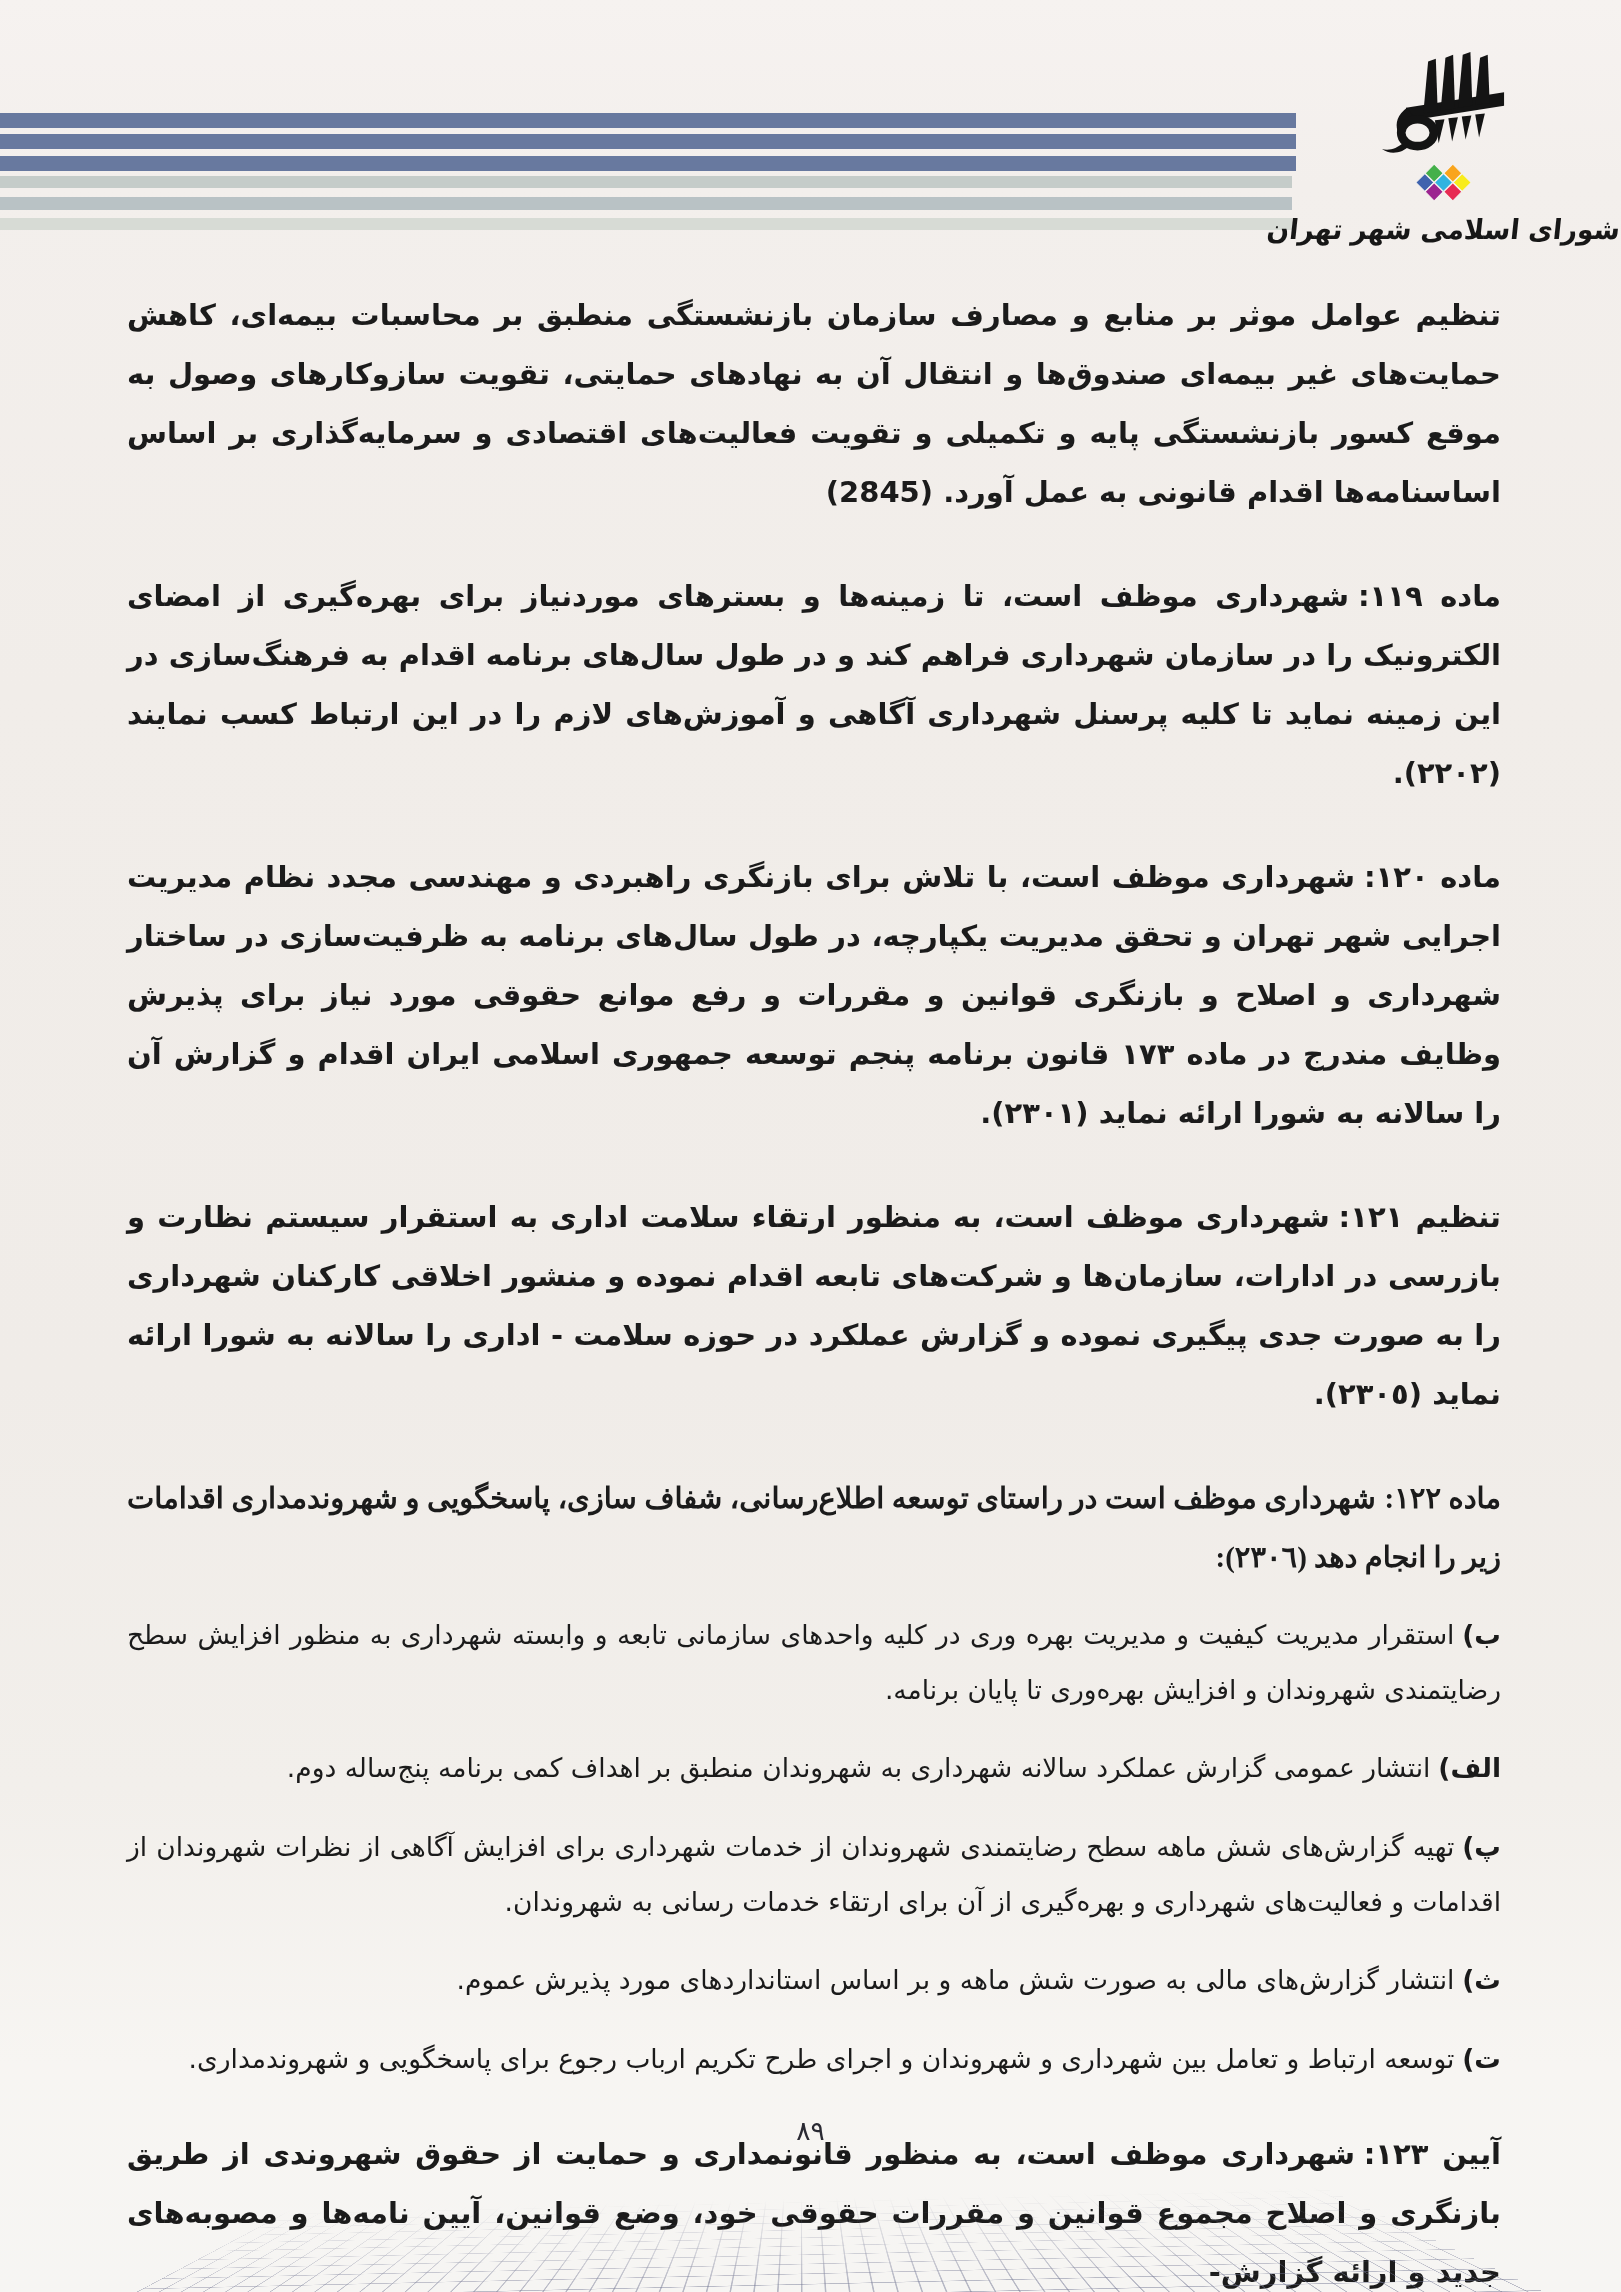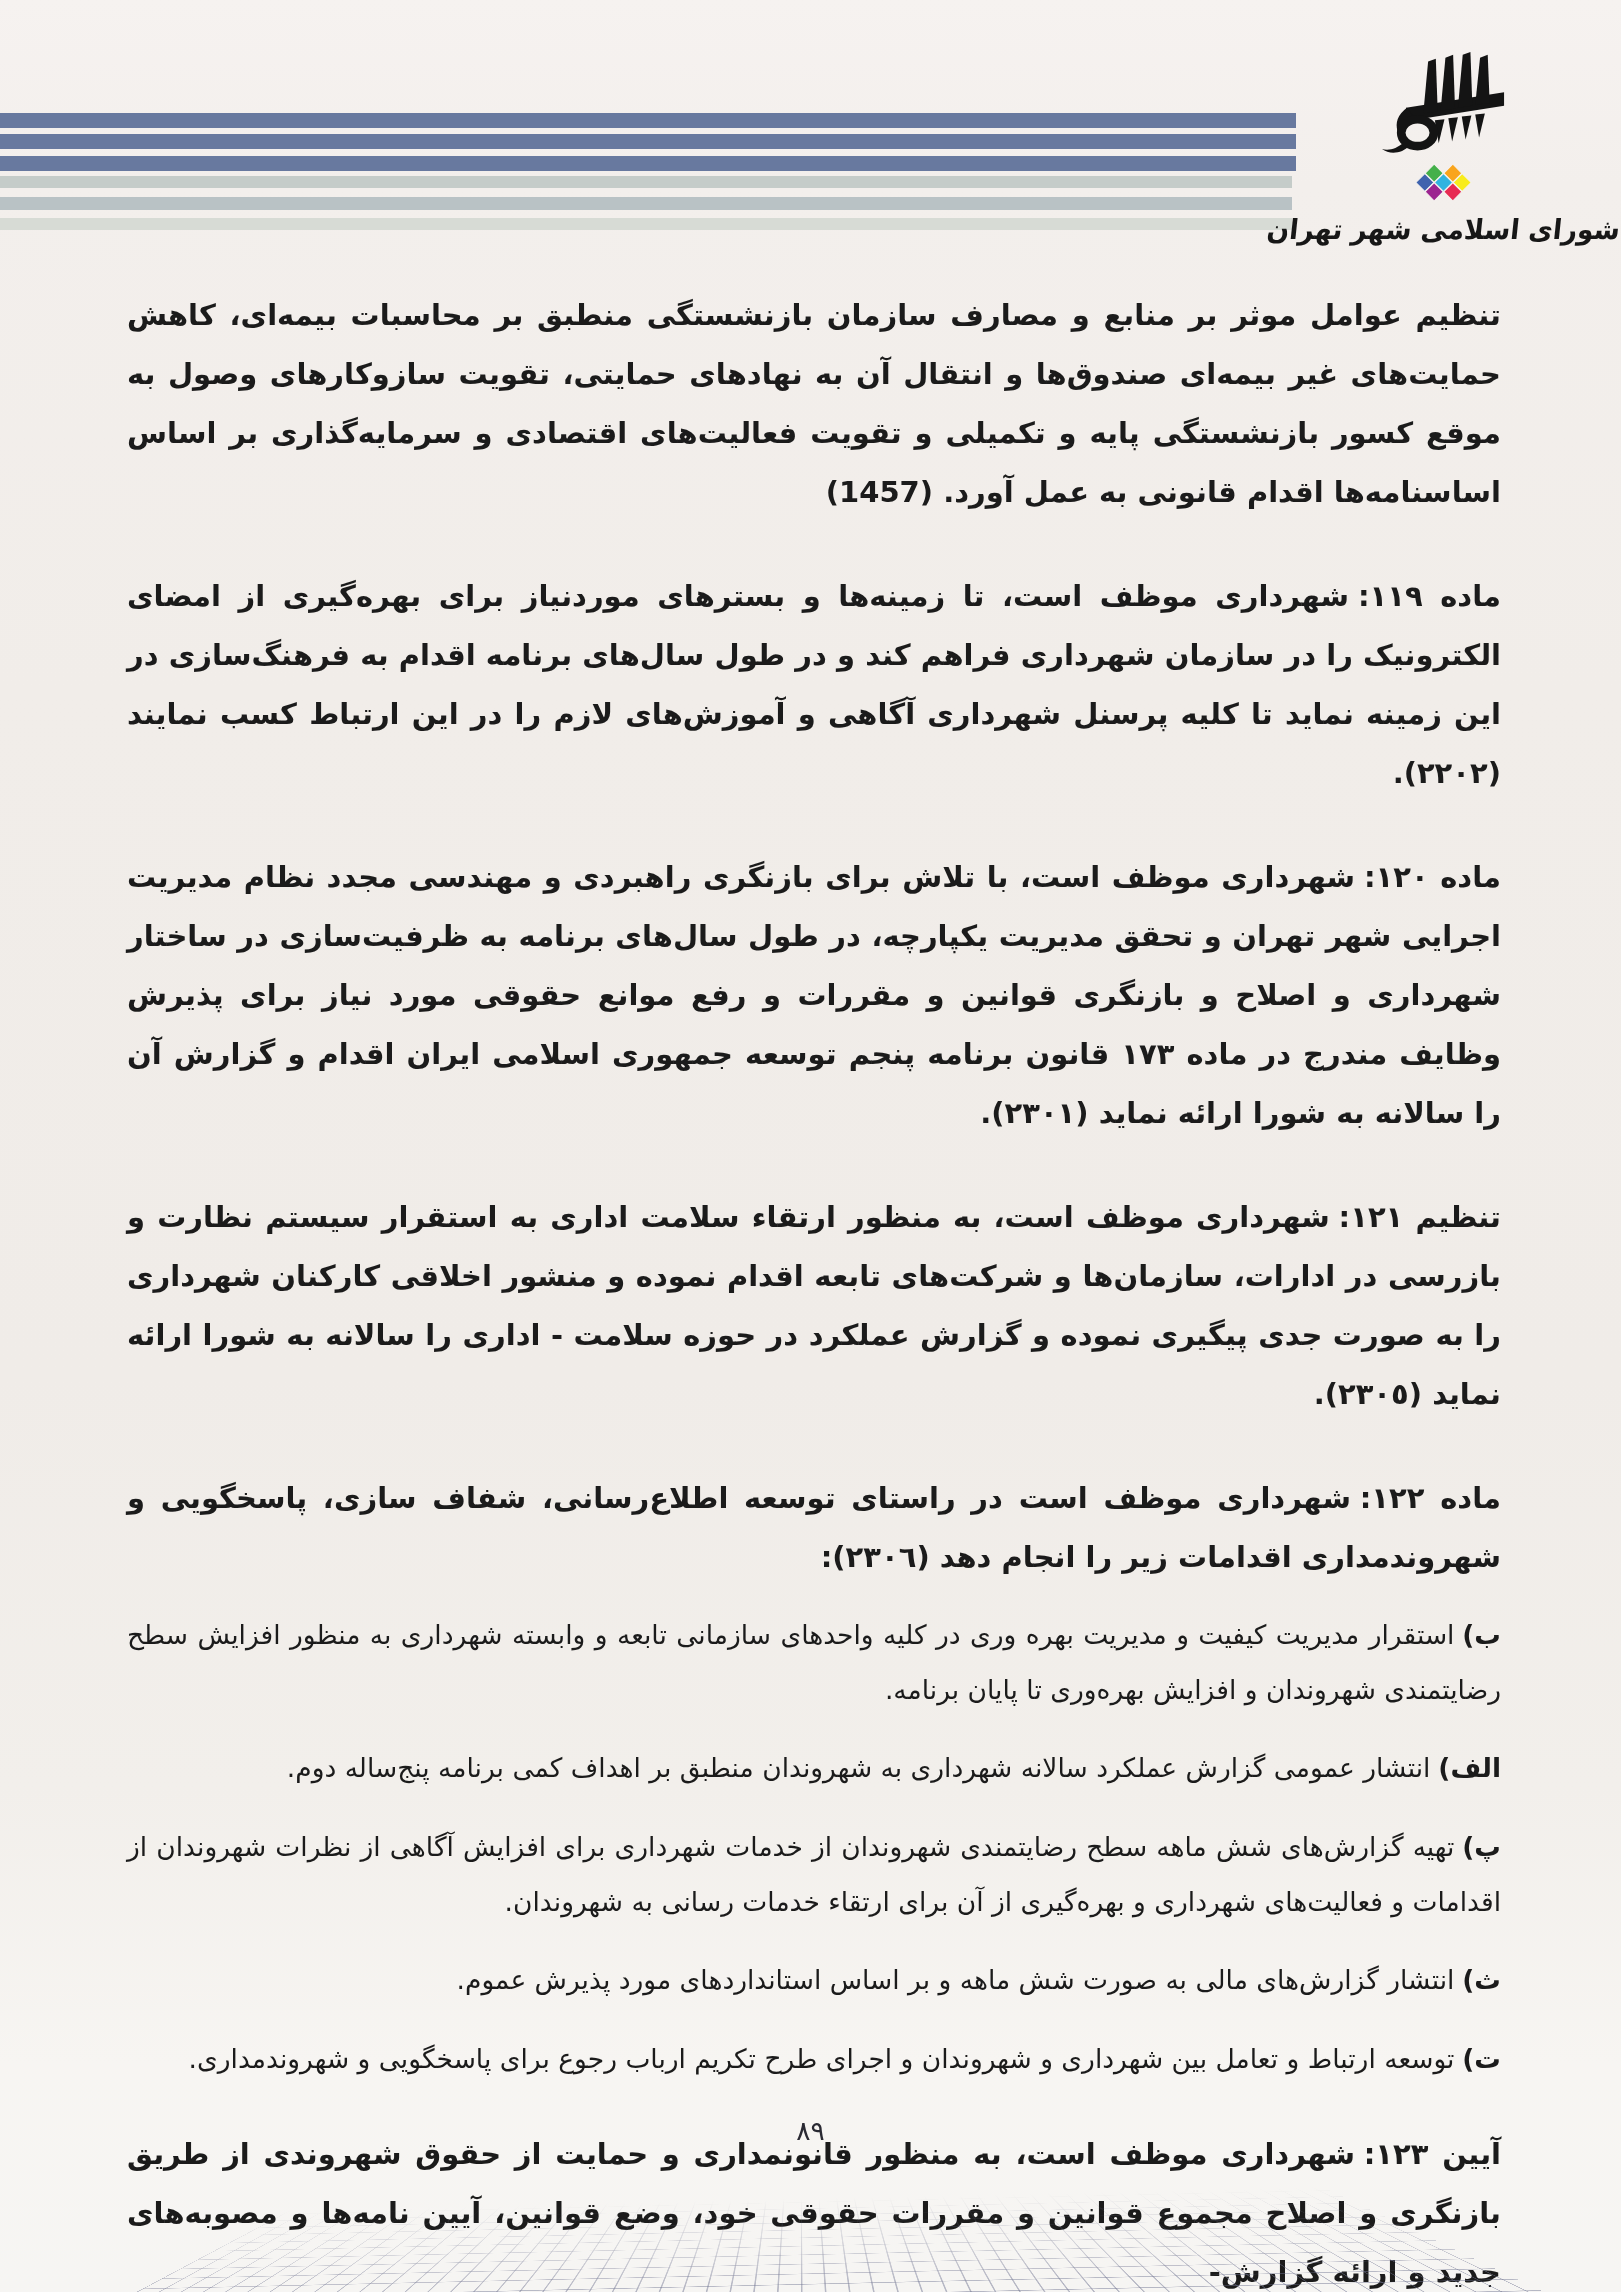--- a/index.html
+++ b/index.html
@@ -120,29 +120,29 @@
         <rect x="-6.5" y="-6.5" width="13" height="13" transform="translate(19,0) rotate(45)" fill="#f8ec1c"></rect>
         <rect x="-6.5" y="-6.5" width="13" height="13" transform="translate(-9.5,9.5) rotate(45)" fill="#9c2490"></rect>
         <rect x="-6.5" y="-6.5" width="13" height="13" transform="translate(9.5,9.5) rotate(45)" fill="#e72a52"></rect>
       </g>
     </svg>
     <div class="logo-title">شورای اسلامی شهر تهران</div>
   </div>
 
   <main class="content">
 
-    <p class="para">تنظیم عوامل موثر بر منابع و مصارف سازمان بازنشستگی منطبق بر محاسبات بیمه‌ای، کاهش حمایت‌های غیر بیمه‌ای صندوق‌ها و انتقال آن به نهادهای حمایتی، تقویت سازوکارهای وصول به موقع کسور بازنشستگی پایه و تکمیلی و تقویت فعالیت‌های اقتصادی و سرمایه‌گذاری بر اساس اساسنامه‌ها اقدام قانونی به عمل آورد. (1457)</p>
+    <p class="para">تنظیم عوامل موثر بر منابع و مصارف سازمان بازنشستگی منطبق بر محاسبات بیمه‌ای، کاهش حمایت‌های غیر بیمه‌ای صندوق‌ها و انتقال آن به نهادهای حمایتی، تقویت سازوکارهای وصول به موقع کسور بازنشستگی پایه و تکمیلی و تقویت فعالیت‌های اقتصادی و سرمایه‌گذاری بر اساس اساسنامه‌ها اقدام قانونی به عمل آورد. (2845)</p>
 
     <p class="para"><span class="art-label">ماده ١١٩:</span><span>شهرداری موظف است، تا زمینه‌ها و بسترهای موردنیاز برای بهره‌گیری از امضای الکترونیک را در سازمان شهرداری فراهم کند و در طول سال‌های برنامه اقدام به فرهنگ‌سازی در این زمینه نماید تا کلیه پرسنل شهرداری آگاهی و آموزش‌های لازم را در این ارتباط کسب نمایند (٢٢٠٢).</span></p>
 
     <p class="para"><span class="art-label">ماده ١٢٠:</span><span>شهرداری موظف است، با تلاش برای بازنگری راهبردی و مهندسی مجدد نظام مدیریت اجرایی شهر تهران و تحقق مدیریت یکپارچه، در طول سال‌های برنامه به ظرفیت‌سازی در ساختار شهرداری و اصلاح و بازنگری قوانین و مقررات و رفع موانع حقوقی مورد نیاز برای پذیرش وظایف مندرج در ماده ١٧٣ قانون برنامه پنجم توسعه جمهوری اسلامی ایران اقدام و گزارش آن را سالانه به شورا ارائه نماید (٢٣٠١).</span></p>
 
     <p class="para"><span class="art-label">تنظیم ١٢١:</span><span>شهرداری موظف است، به منظور ارتقاء سلامت اداری به استقرار سیستم نظارت و بازرسی در ادارات، سازمان‌ها و شرکت‌های تابعه اقدام نموده و منشور اخلاقی کارکنان شهرداری را به صورت جدی پیگیری نموده و گزارش عملکرد در حوزه سلامت - اداری را سالانه به شورا ارائه نماید (٢٣٠٥).</span></p>
 
-    <p class="para" style="margin-bottom:0;"><span class="art-label">ماده ١٢٢:</span><span>شهرداری موظف است در راستای توسعه اطلاع‌رسانی، شفاف سازی، پاسخگویی و شهروندمداری اقدامات زیر را انجام دهد (٢٣٠٦):</span></p>
+    <p class="para" style="margin-bottom:0;font-family:Liberation Serif, serif;"><span class="art-label">ماده ١٢٢:</span><span>شهرداری موظف است در راستای توسعه اطلاع‌رسانی، شفاف سازی، پاسخگویی و شهروندمداری اقدامات زیر را انجام دهد (٢٣٠٦):</span></p>
 
     <div class="items">
       <div class="item"><span class="item-label">ب)</span><span>استقرار مدیریت کیفیت و مدیریت بهره وری در کلیه واحدهای سازمانی تابعه و وابسته شهرداری به منظور افزایش سطح رضایتمندی شهروندان و افزایش بهره‌وری تا پایان برنامه.</span></div>
       <div class="item"><span class="item-label">الف)</span><span>انتشار عمومی گزارش عملکرد سالانه شهرداری به شهروندان منطبق بر اهداف کمی برنامه پنج‌ساله دوم.</span></div>
       <div class="item"><span class="item-label">پ)</span><span>تهیه گزارش‌های شش ماهه سطح رضایتمندی شهروندان از خدمات شهرداری برای افزایش آگاهی از نظرات شهروندان از اقدامات و فعالیت‌های شهرداری و بهره‌گیری از آن برای ارتقاء خدمات رسانی به شهروندان.</span></div>
       <div class="item"><span class="item-label">ث)</span><span>انتشار گزارش‌های مالی به صورت شش ماهه و بر اساس استانداردهای مورد پذیرش عموم.</span></div>
       <div class="item"><span class="item-label">ت)</span><span>توسعه ارتباط و تعامل بین شهرداری و شهروندان و اجرای طرح تکریم ارباب رجوع برای پاسخگویی و شهروندمداری.</span></div>
     </div>
 
     <p class="para last" style="margin-top:39px;"><span class="art-label">آیین ١٢٣:</span><span>شهرداری موظف است، به منظور قانونمداری و حمایت از حقوق شهروندی از طریق بازنگری و اصلاح مجموع قوانین و مقررات حقوقی خود، وضع قوانین، آیین نامه‌ها و مصوبه‌های جدید و ارائه گزارش-</span></p>

